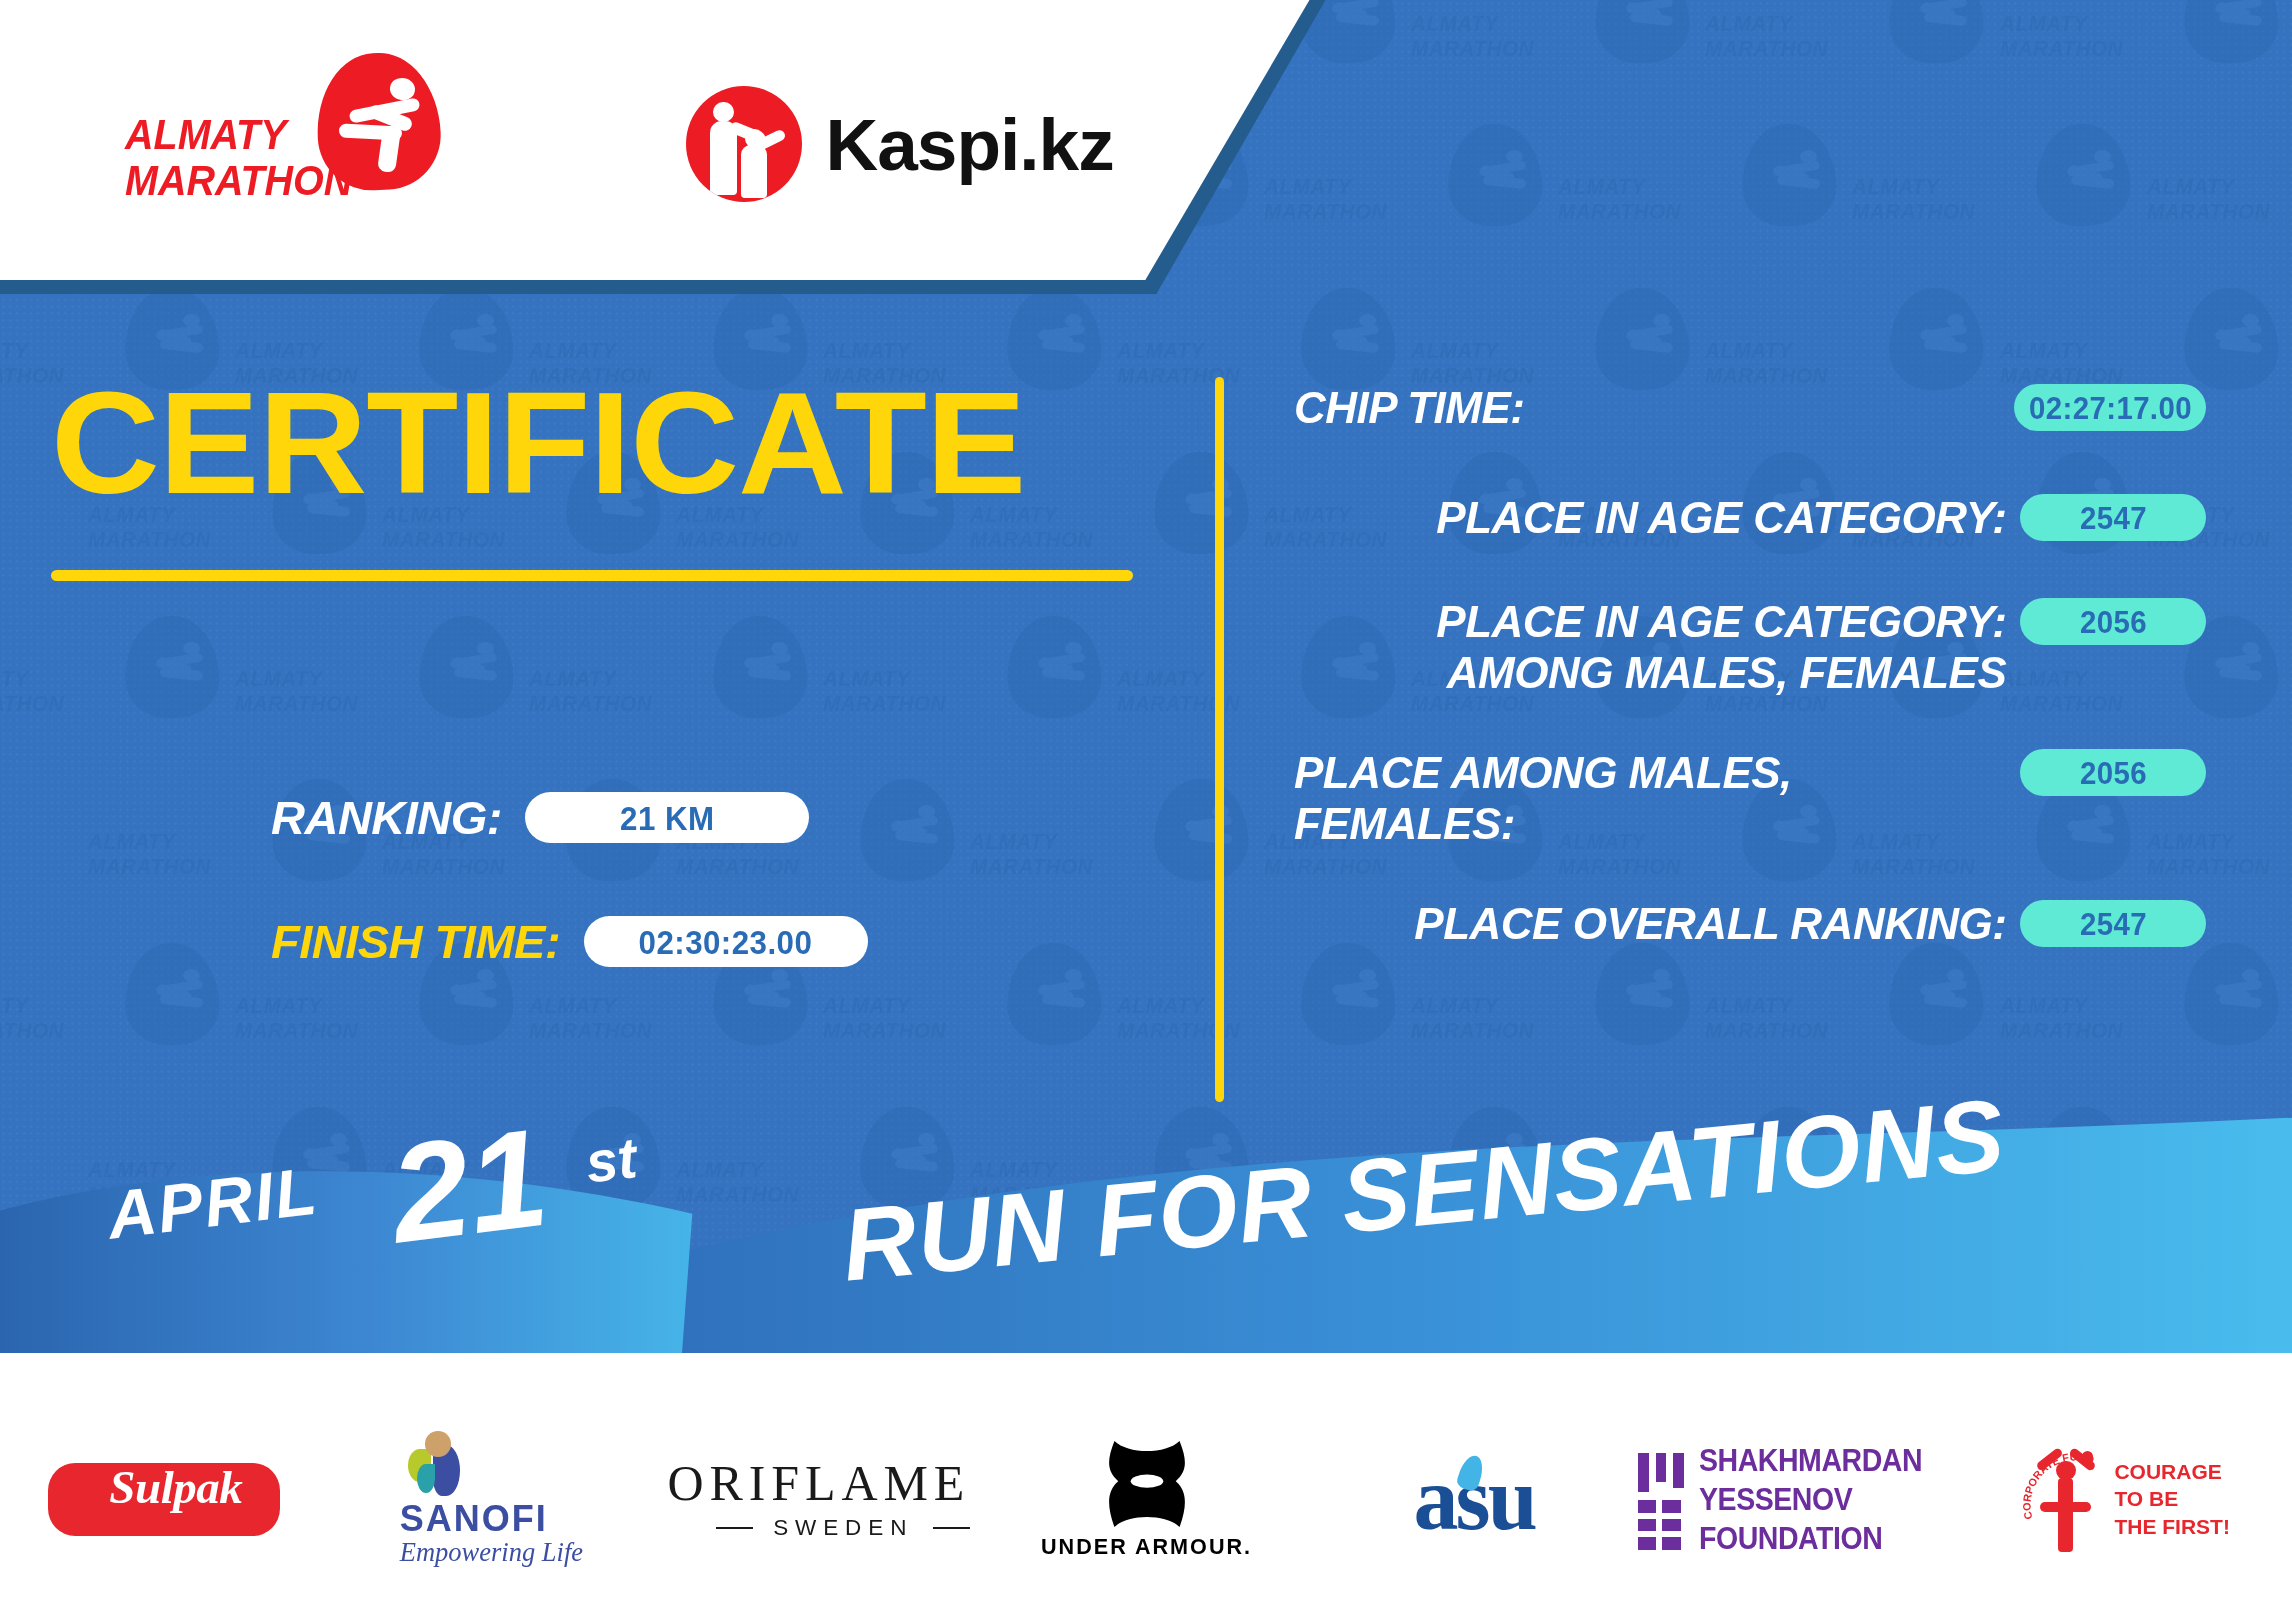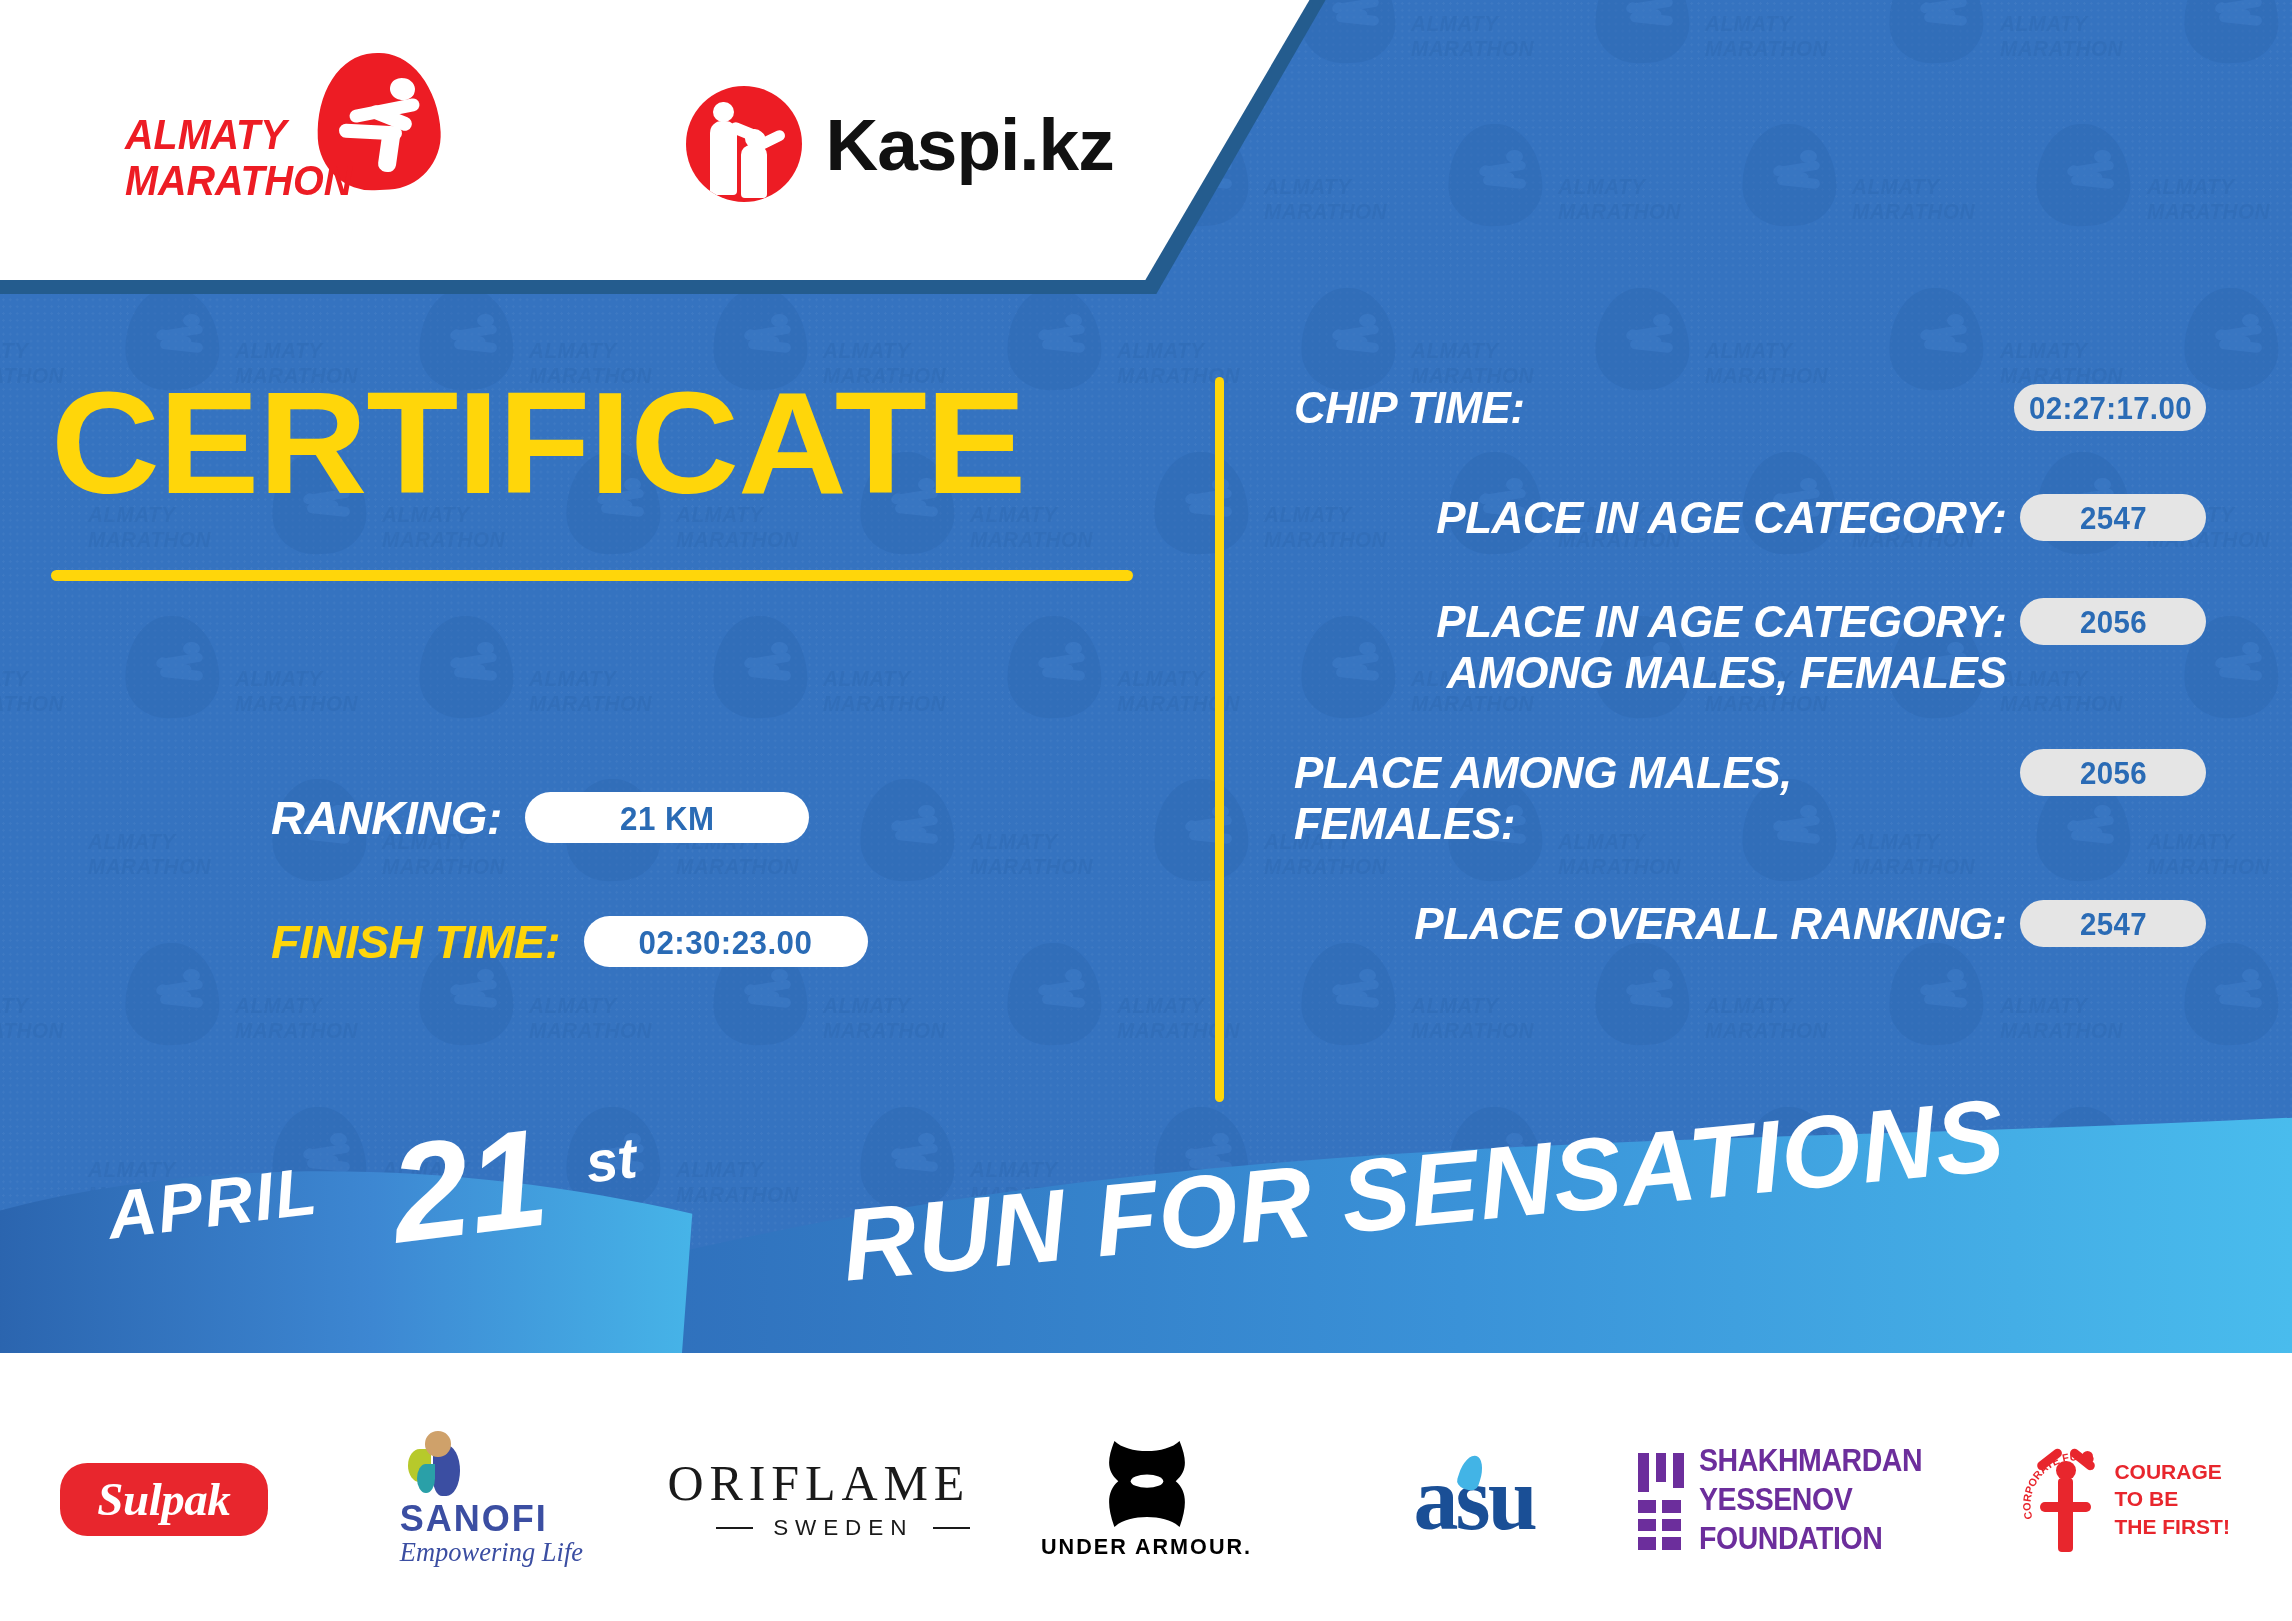--- a/index.html
+++ b/index.html
@@ -297,21 +297,21 @@
     font-size: 44px;
     line-height: 51px;
     letter-spacing: -0.5px;
     font-family: "Liberation Sans", sans-serif;
     padding-right: 13.7px;
   }
   .rrow-pill {
     flex: none;
     width: 186px;
     height: 47px;
-    background: #e5e5e5;
+    background: #5eead4;
     border-radius: 23.5px;
     display: flex;
     align-items: center;
     justify-content: center;
     margin-top: 2px;
   }
   .rrow-pill.wide { width: 192px; }
   .rrow-val {
     color: #2a6bb5;
     font-weight: bold;
@@ -406,21 +406,21 @@
     align-items: center;
     justify-content: center;
     height: 147px;
   }
 
   
   .sp-sulpak {
     background: #e8262d;
     border-radius: 27.4px;
     width: 208px; height: 73px;
-    display: flex; align-items: center; justify-content: center;
+    display: flex; justify-content: center; padding-left: 24px;
   }
   .sp-sulpak span {
     color: #ffffff;
     font-weight: bold;
     font-style: italic;
     font-size: 47px;
     line-height: 49px;
     font-family: "Liberation Serif", serif;
     letter-spacing: -0.5px;
   }

